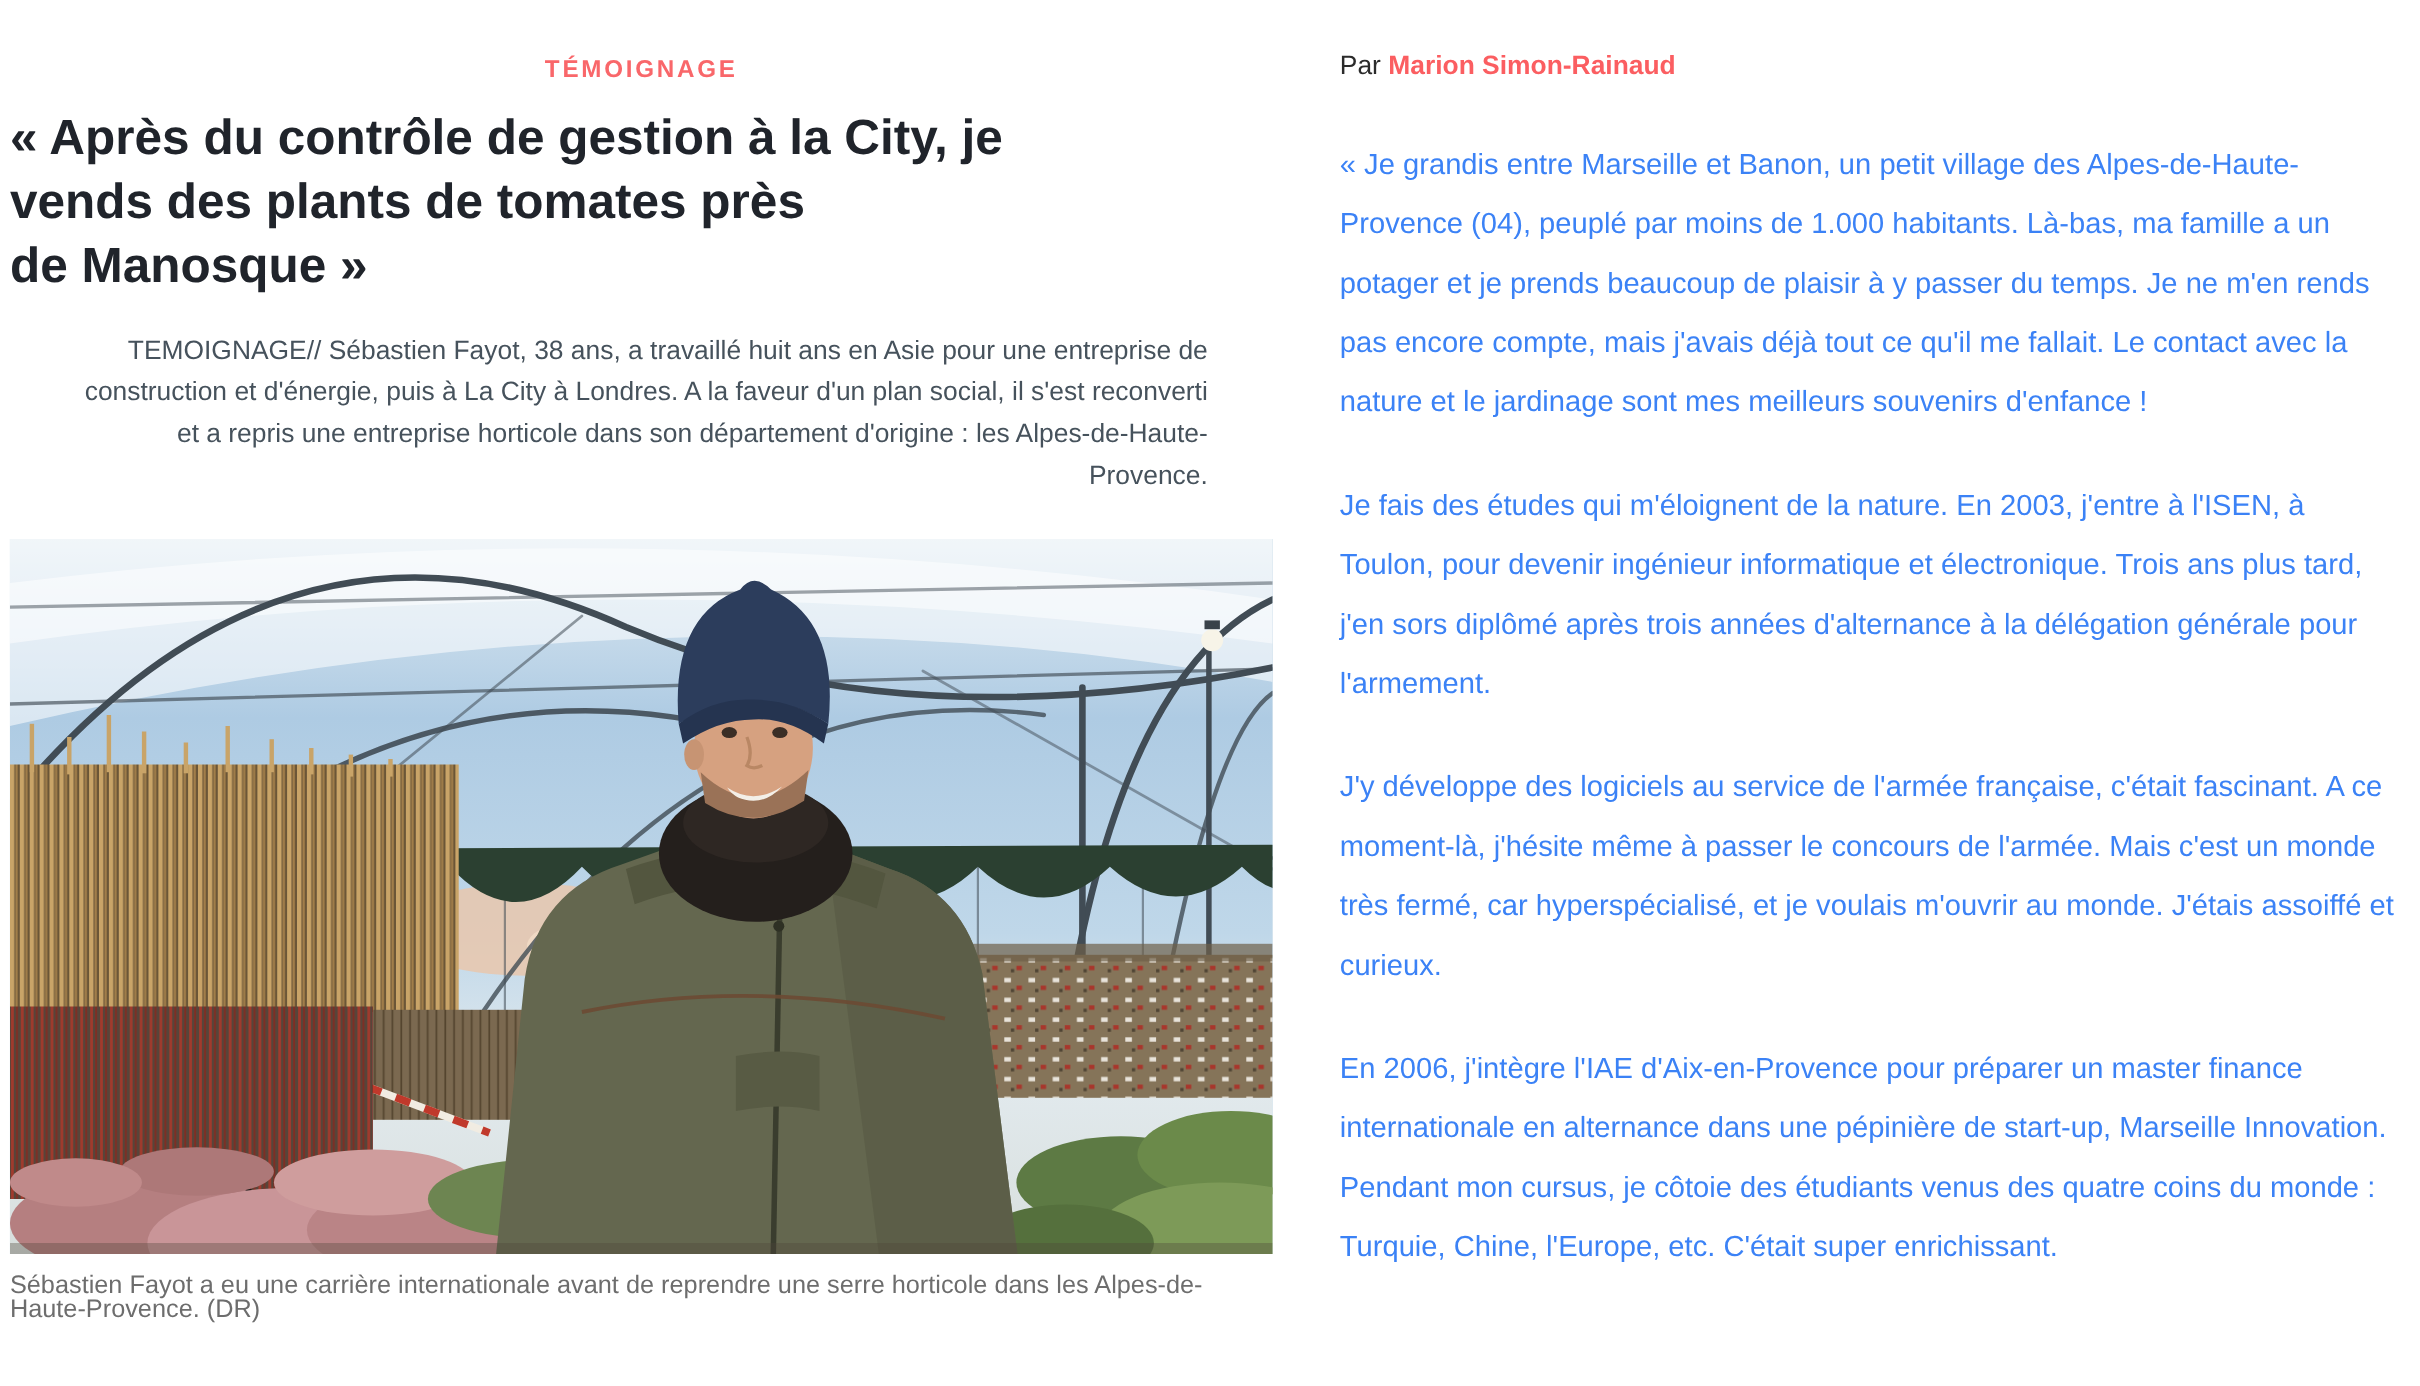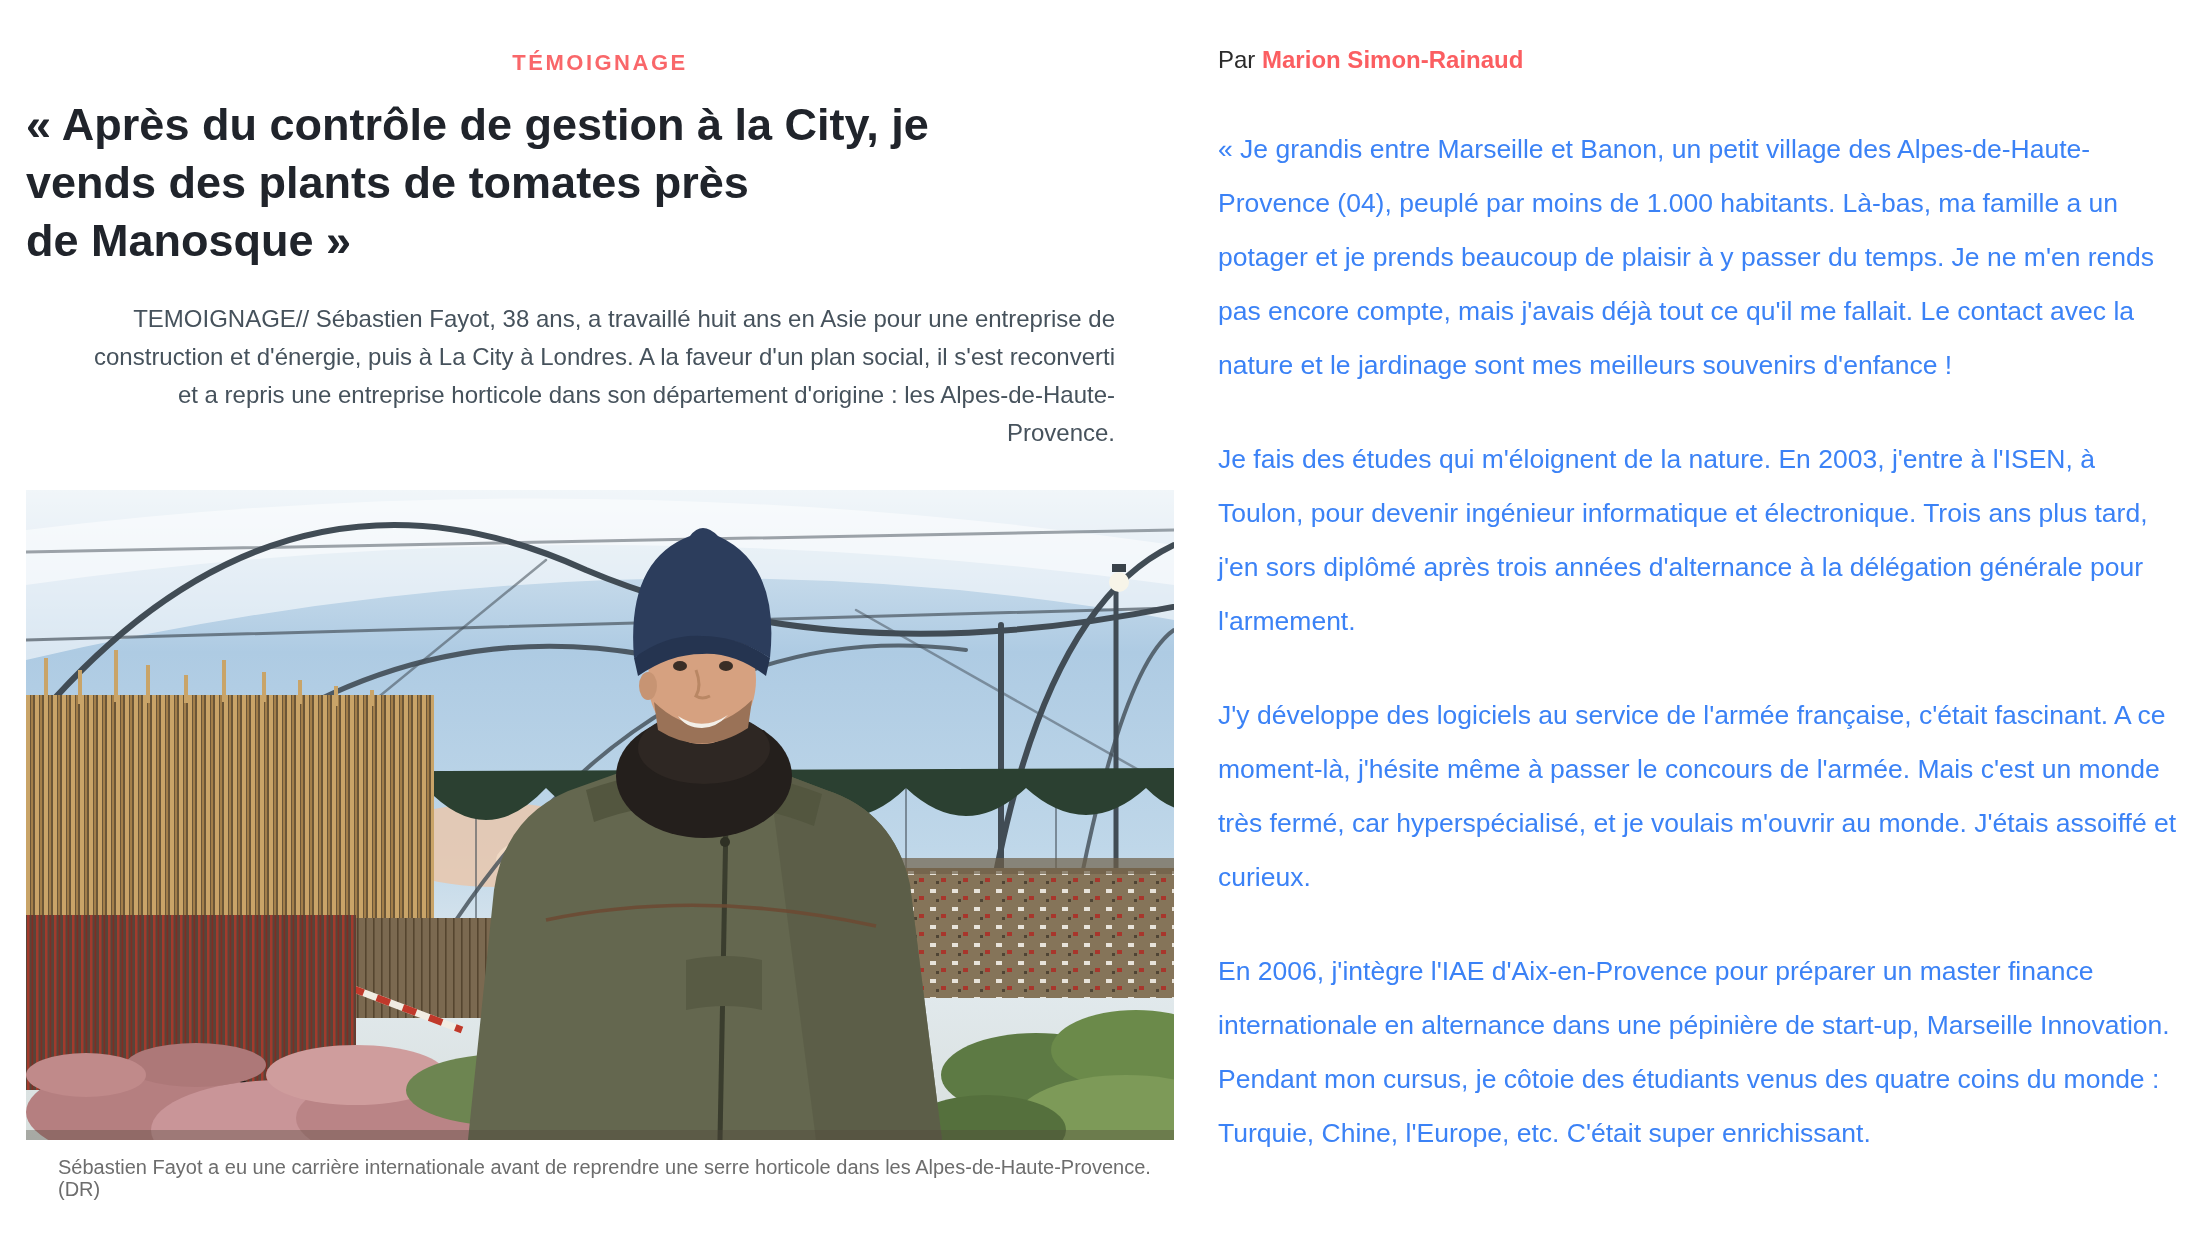--- a/index.html
+++ b/index.html
@@ -5,21 +5,21 @@
   * { margin:0; padding:0; box-sizing:border-box; }
   html,body { background:#ffffff; }
   .page {
     position:relative;
     width:2200px; height:1260px;
     background:#ffffff;
     font-family:"Liberation Sans", sans-serif;
     overflow:hidden;
   }
   
-  .left-col { position:absolute; left:26px; top:0; width:1148px; }
+  .left-col { position:absolute; left:9px; top:0; width:1148px; }
   .kicker {
     margin-top:50px;
     text-align:center;
     color:#f9676a;
     font-size:22px;
     font-weight:bold;
     letter-spacing:2.5px;
   }
   .headline {
     margin-top:20px;
@@ -40,23 +40,22 @@
   .photo-wrap {
     margin-top:38px;
     width:1148px; height:650px;
     overflow:hidden;
     background:#cfe0ec;
   }
   .photo-wrap svg { display:block; }
   .caption {
     margin-top:16px;
     color:#6d6d6d;
-    font-size:20px;
+    font-size:23px;
     line-height:22px;
-    margin-left:32px;
   }
   
   .right-col { position:absolute; left:1218px; top:0; width:965px; }
   .byline { margin-top:46px; font-size:24px; color:#2b2b2b; }
   .byline .author { color:#fb5e61; font-weight:bold; cursor:pointer; }
   .published { margin-top:16px; font-size:21px; color:#434343; }
   .body { margin-top:48px; }
   .body p {
     font-size:26.5px;
     line-height:54px;

